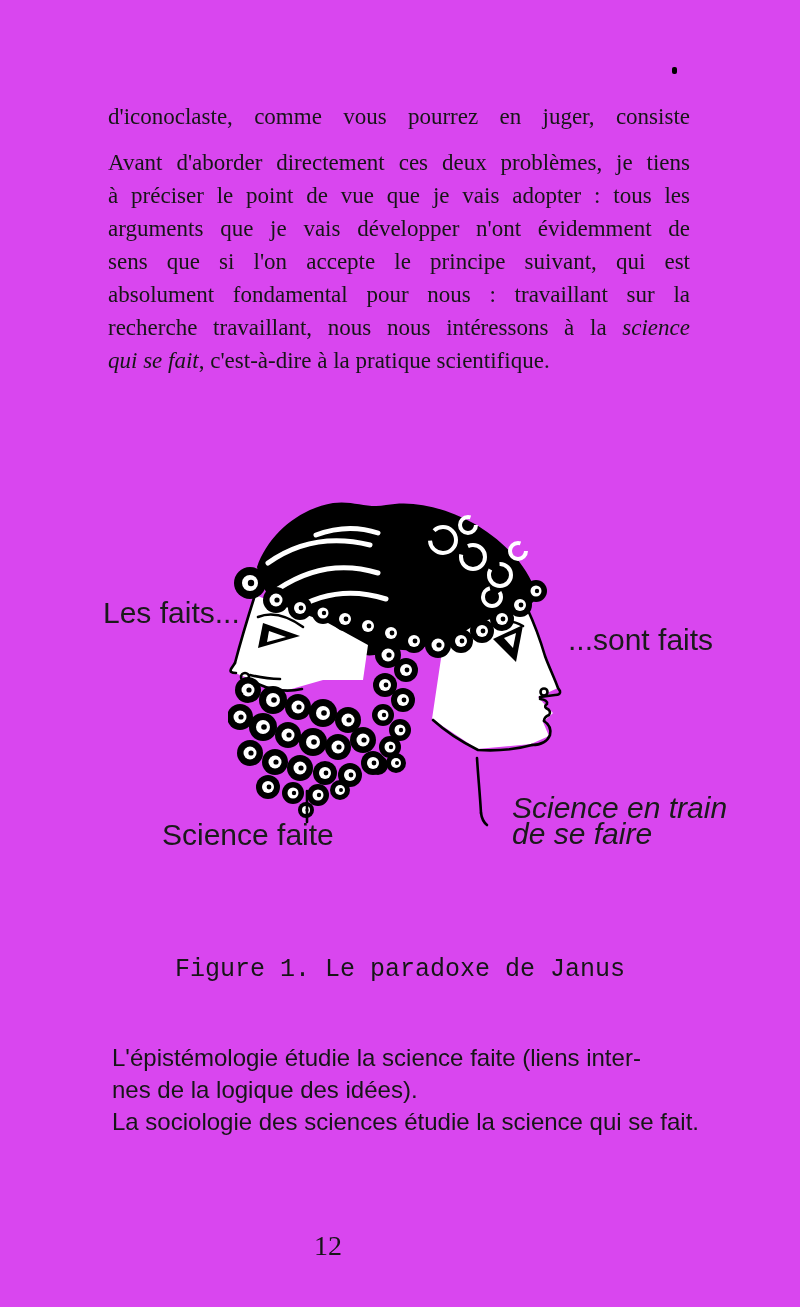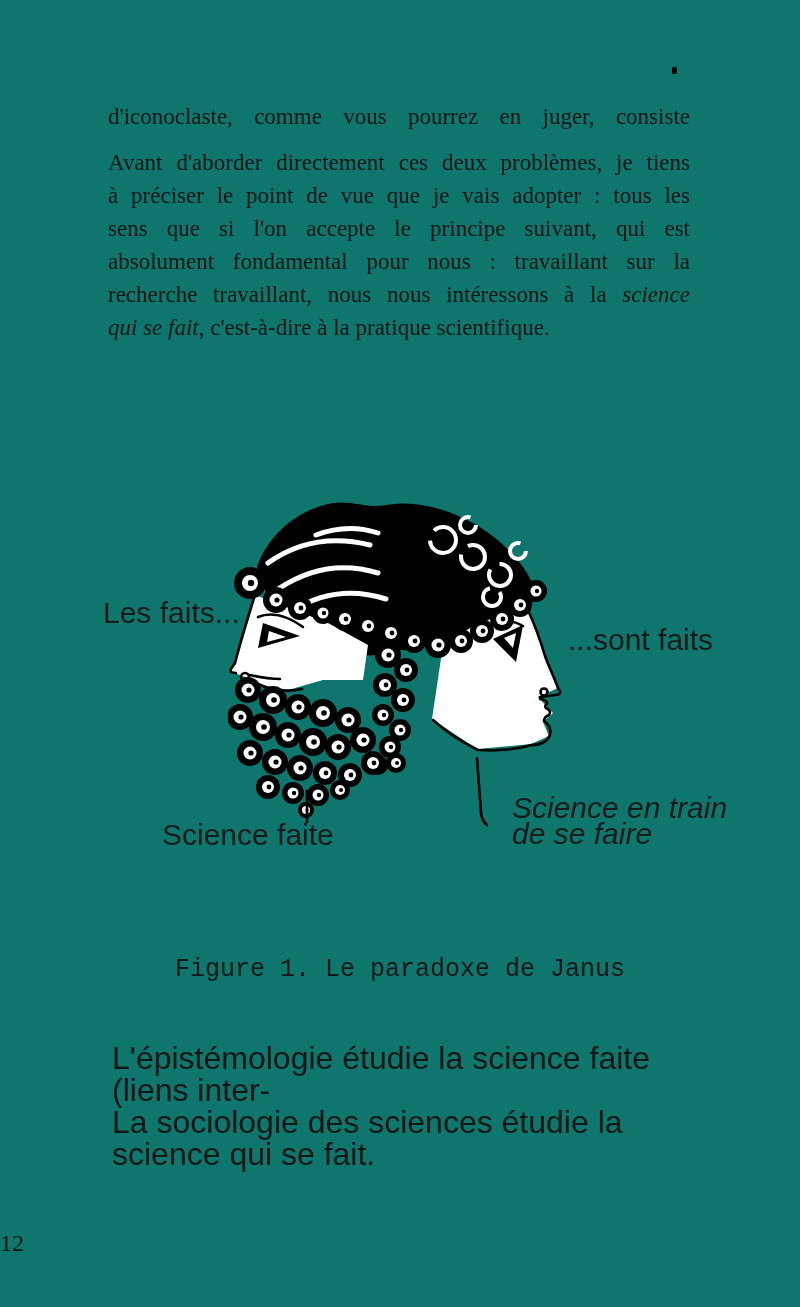--- a/index.html
+++ b/index.html
@@ -1,16 +1,16 @@
 <!DOCTYPE html>
 <html><head>
 <meta charset="utf-8">
 <style>
   html,body{margin:0;padding:0;background:#ffffff;}
-  .page{position:relative;width:800px;height:1307px;background:#0f766e;overflow:hidden;
+  .page{position:relative;width:800px;height:1307px;background:#d946ef;overflow:hidden;
         font-family:"Liberation Serif",serif;color:#141414;}
   .speck{position:absolute;left:672px;top:67px;width:5px;height:7px;background:#000;border-radius:2px;}
 
   
   .body-text{position:absolute;left:108px;top:100px;width:582px;
              font-size:23px;line-height:33px;color:#161616;}
   .para{margin:0 0 13px 0;}
   .bline{white-space:normal;}
   .bline.j{text-align:justify;text-align-last:justify;}
   .it{font-style:italic;}
@@ -21,39 +21,40 @@
   .fig-label{position:absolute;font-family:"Liberation Sans",sans-serif;font-size:30px;color:#1a1a1a;white-space:nowrap;}
   .lbl-left{left:103px;top:596px;}
   .lbl-right{left:568px;top:623px;}
   .lbl-bl{left:162px;top:818px;}
   .lbl-br{left:512px;top:795px;font-style:italic;line-height:26px;}
   .caption{position:absolute;left:0;top:955px;width:800px;text-align:center;
            font-family:Liberation Mono, monospace;font-size:25px;color:#161616;}
 
   
   .note{position:absolute;left:112px;top:1042px;width:620px;
-        font-family:"Liberation Sans",sans-serif;font-size:32px;line-height:32px;color:#161616;}
-
-  .pagenum{position:absolute;left:0;top:1230px;width:656px;text-align:left;
-           font-size:24px;color:#161616;}
+        font-family:"Liberation Sans",sans-serif;font-size:24px;line-height:32px;color:#161616;}
+
+  .pagenum{position:absolute;left:0;top:1230px;width:656px;text-align:center;
+           font-size:28px;color:#161616;}
 </style>
 </head>
 <body>
 
 <div class="page">
 
   <div class="speck"></div>
 
   <div class="body-text" id="bodyText">
       <div class="para">
         <div class="bline j"><span>d'iconoclaste, comme vous pourrez en juger, consiste</span></div>
       </div>
       <div class="para">
         <div class="bline j"><span>Avant d'aborder directement ces deux problèmes, je tiens</span></div>
         <div class="bline j"><span>à préciser le point de vue que je vais adopter : tous les</span></div>
+        <div class="bline j"><span>arguments que je vais développer n'ont évidemment de</span></div>
         <div class="bline j"><span>sens que si l'on accepte le principe suivant, qui est</span></div>
         <div class="bline j"><span>absolument fondamental pour nous : travaillant sur la</span></div>
         <div class="bline j"><span>recherche travaillant, nous nous intéressons à la </span><span class="it">science</span></div>
         <div class="bline"><span class="it">qui se fait</span><span>, c'est-à-dire à la pratique scientifique.</span></div>
       </div>
     </div>
 
   <div class="figure-area">
 
     <svg class="janus-svg" id="janusSvg" viewBox="0 0 345 335" xmlns="http://www.w3.org/2000/svg">
@@ -255,17 +256,18 @@
     <div class="fig-label lbl-bl">Science faite</div>
     <div class="fig-label lbl-br">
       <div>Science en train</div>
       <div>de se faire</div>
     </div>
     <div class="caption">Figure 1. Le paradoxe de Janus</div>
   </div>
 
   <div class="note" id="noteBlock">
       <div>L'épistémologie étudie la science faite (liens inter-</div>
+      <div>nes de la logique des idées).</div>
       <div>La sociologie des sciences étudie la science qui se fait.</div>
     </div>
 
   <div class="pagenum">12</div>
 </div>
 
 </body></html>

